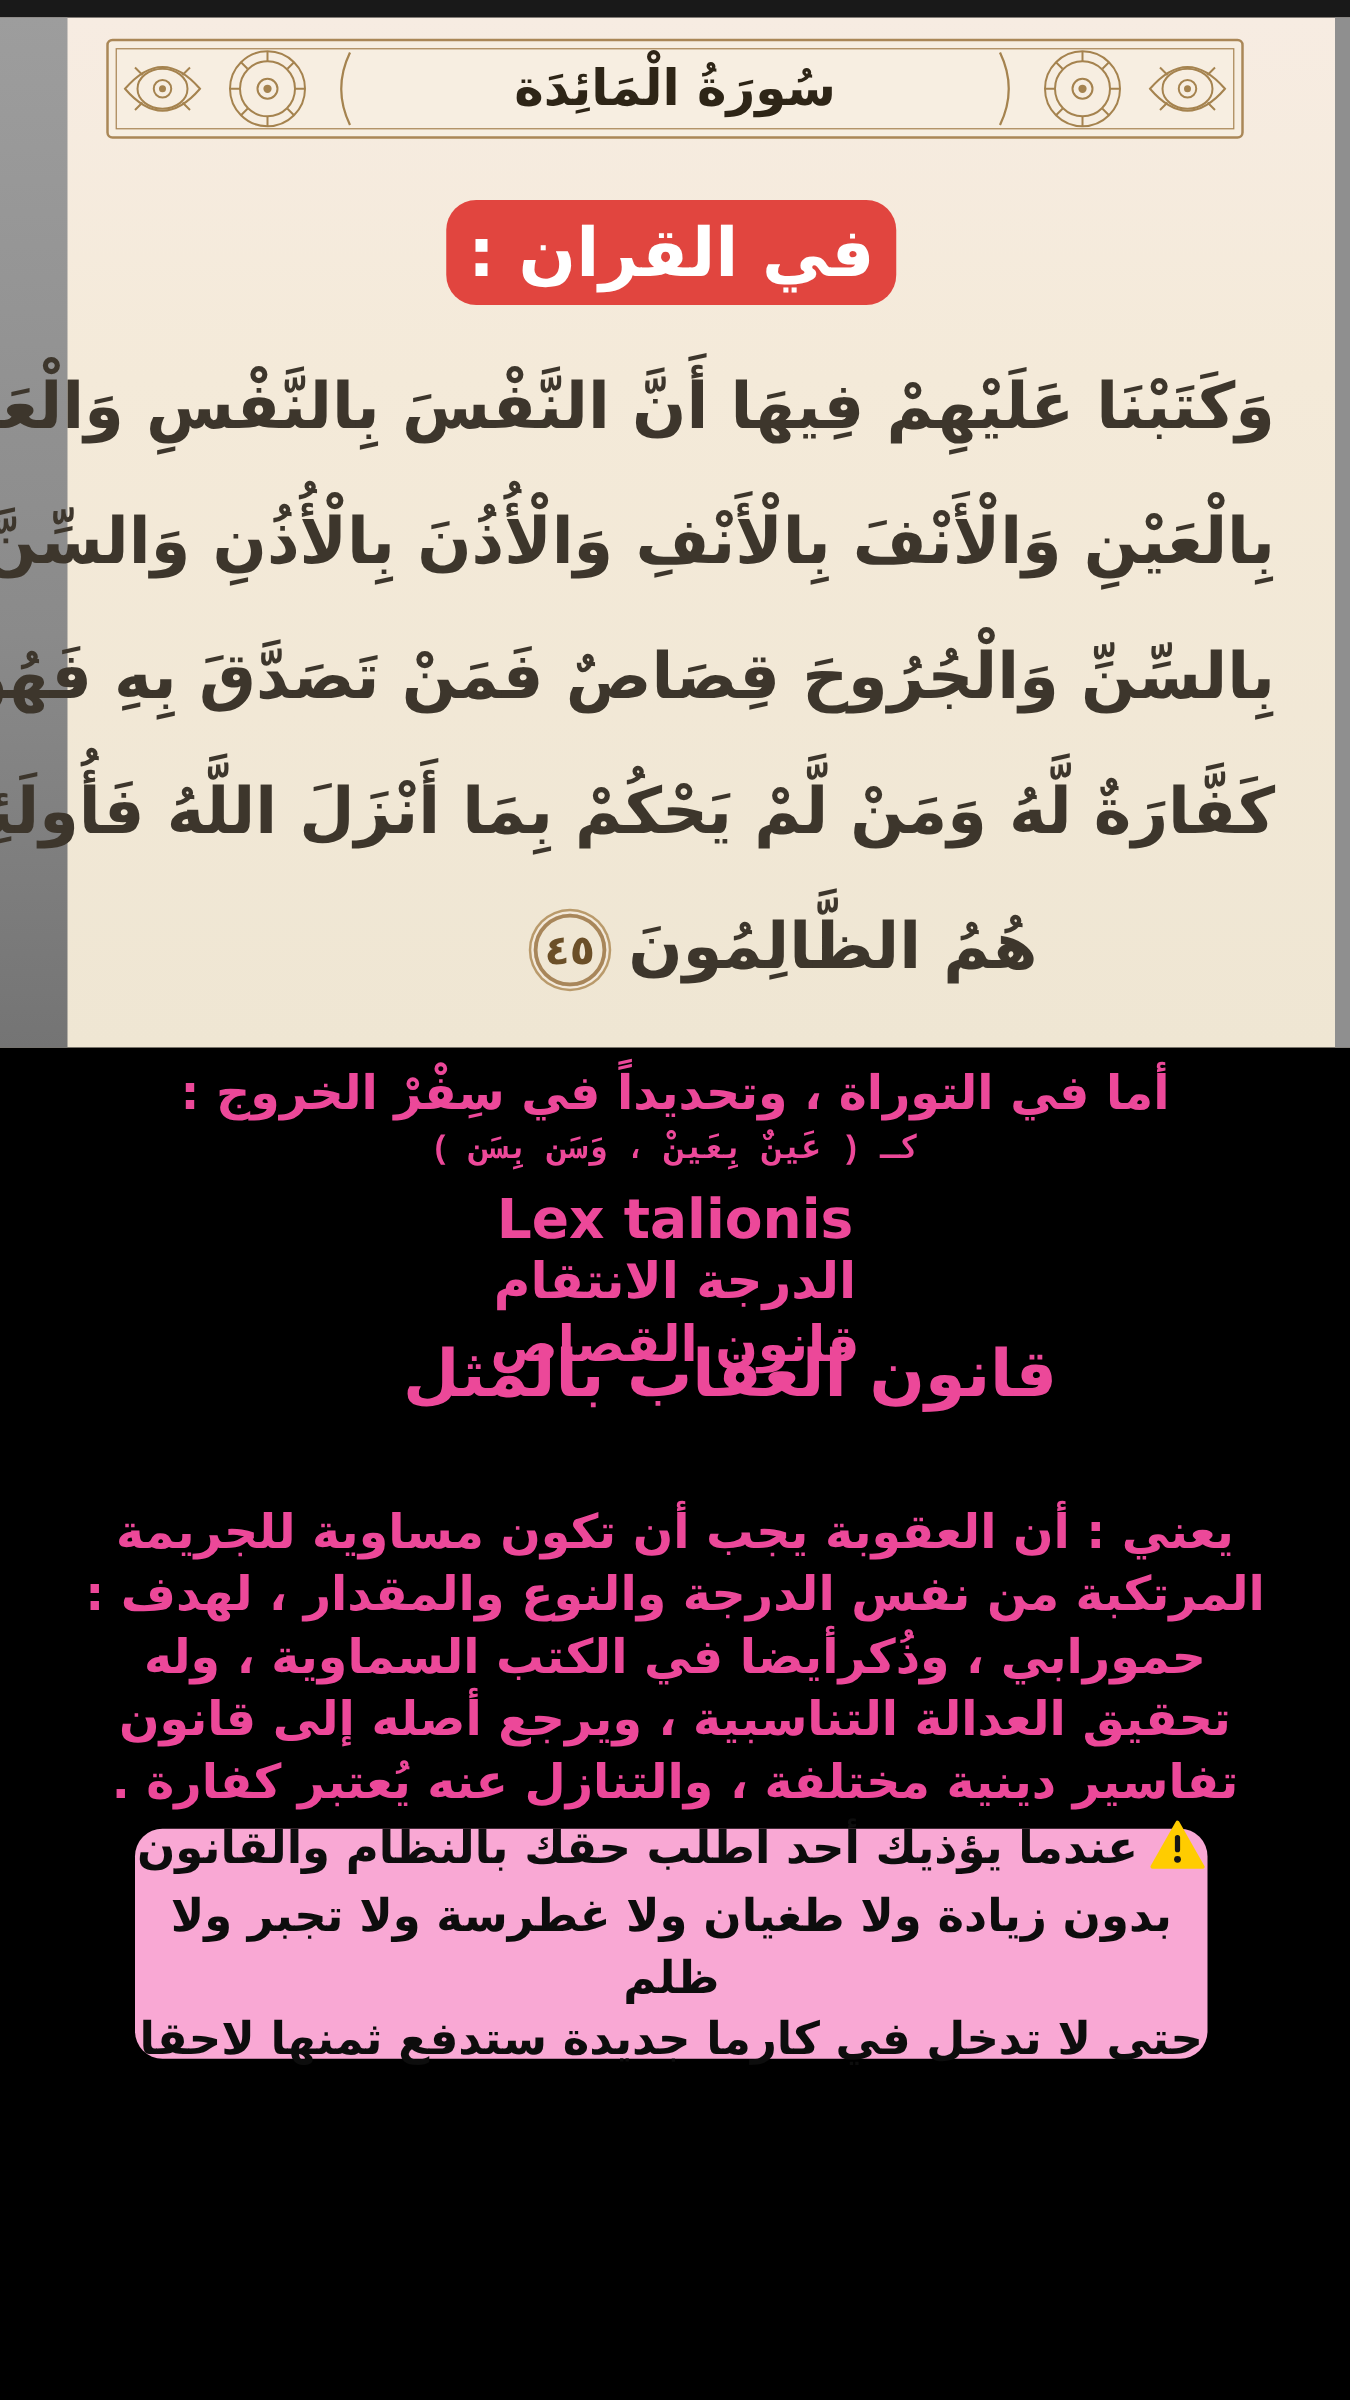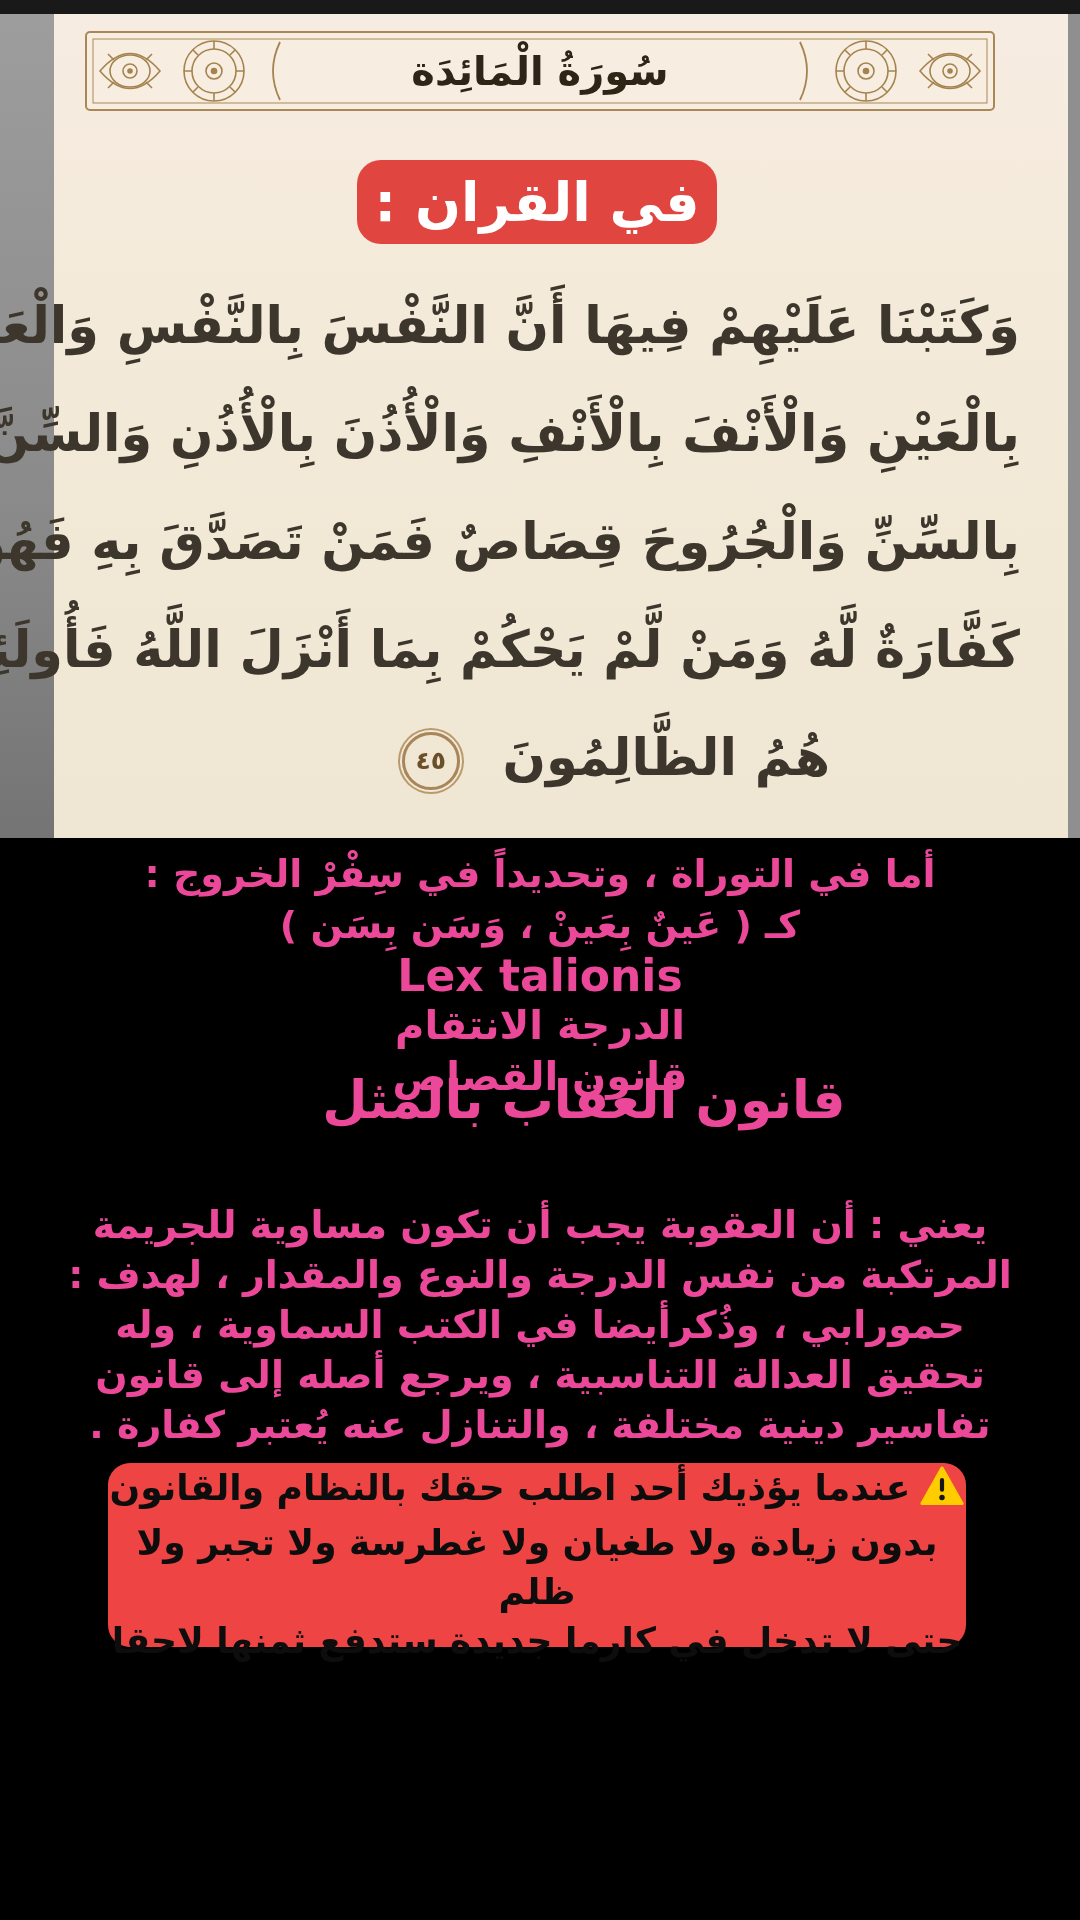--- a/index.html
+++ b/index.html
@@ -54,40 +54,40 @@
     text-align:center;white-space:nowrap;
   }
   .verse-line.last{
     text-align:right;padding-left:0;padding-right:190px;white-space:nowrap;
   }
   .ayah-marker{
     display:inline-flex;align-items:center;justify-content:center;
     width:52px;height:52px;border-radius:50%;
     border:3px solid #a8865a;
     box-shadow:0 0 0 2px #f3e9da,0 0 0 4px #b99a6b;
-    font-size:25px;font-weight:bold;color:#6b4f28;
-    vertical-align:middle;margin-right:25px;
+    font-size:33px;font-weight:bold;color:#6b4f28;
+    vertical-align:middle;margin-right:0;
   }
   
   .wtxt{
     left:0;width:1080px;text-align:center;color:#ec4899;
     direction:rtl;font-weight:bold;
   }
   .torah-1{top:852px;font-size:38px;}
-  .torah-2{top:903px;font-size:38px;}
+  .torah-2{top:903px;font-size:26px;font-family:Liberation Mono, monospace;}
   .lex{top:950px;font-size:44px;direction:ltr;}
   .law-0{top:1002px;font-size:40px;}
   .law-1{top:1053px;font-size:40px;}
   .law-2{top:1070px;font-size:52px;padding-left:44px;}
   .explain{top:1200px;font-size:38px;line-height:50px;}
   
   .warning-box{
     left:108px;top:1463px;width:858px;height:184px;
-    background:#ef4444;border-radius:22px;
-    display:flex;flex-direction:column;
+    background:#f9a8d4;border-radius:22px;
+    display:flex;flex-direction:column;justify-content:center;
     text-align:center;direction:rtl;
     color:#0d0d0d;font-weight:bold;font-size:36px;line-height:49px;
   }
   .warning-icon{
     display:inline-block;vertical-align:-6px;margin-left:10px;
   }
 </style>
 </head>
 <body>
 

